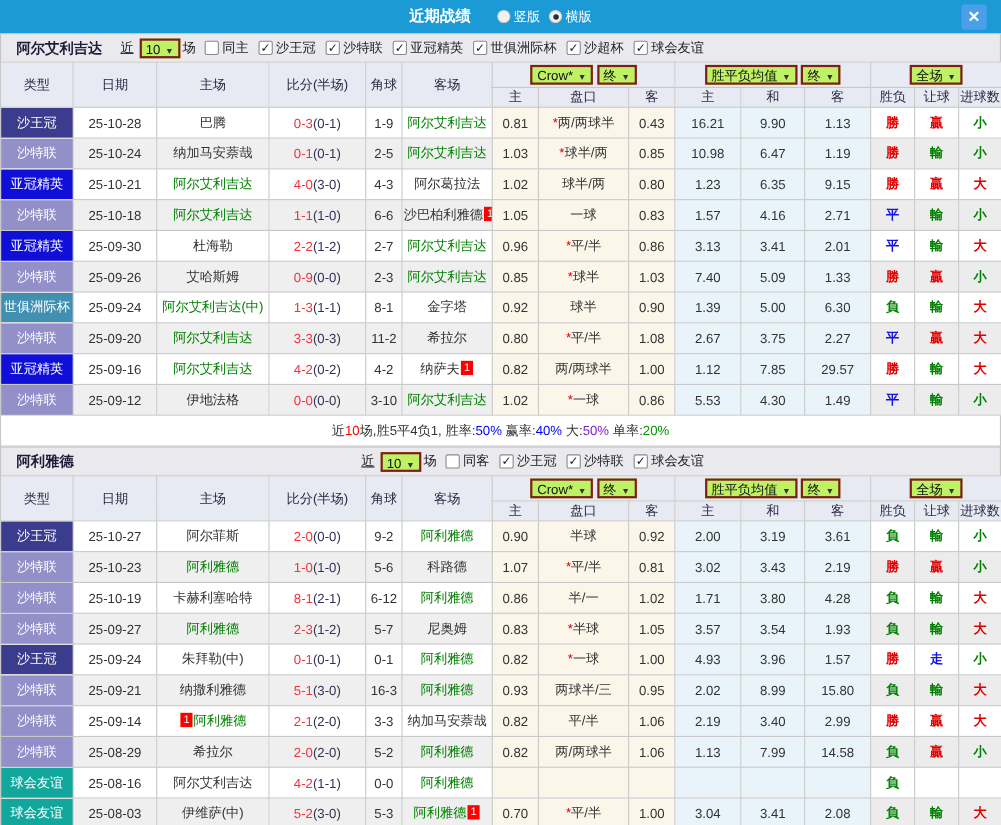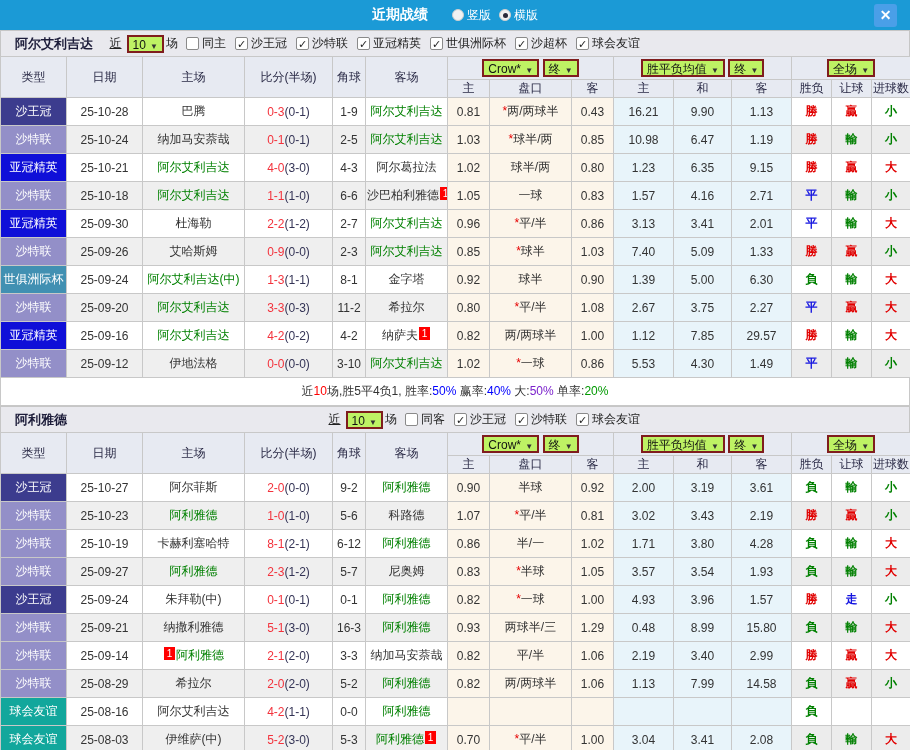--- a/index.html
+++ b/index.html
@@ -485,22 +485,22 @@
     </tr>
           <tr class="datarow alt">
       <td class="type" style="background:#938fc8">沙特联</td>
       <td>25-09-21</td>
       <td class="team-cell"><span class="">纳撒利雅德</span></td>
       <td><span class="score-main">5-1</span><span class="score-half">(3-0)</span></td>
       <td>16-3</td>
       <td class="team-cell"><span class="green-team">阿利雅德</span></td>
       <td class="cream">0.93</td>
       <td class="cream">两球半/三</td>
-      <td class="cream">1.29</td>
-      <td class="blue">0.48</td>
+      <td class="cream">0.95</td>
+      <td class="blue">2.02</td>
       <td class="blue">8.99</td>
       <td class="blue">15.80</td>
       <td class="resc" style="color:#008000">負</td>
       <td class="resc" style="color:#008000">輸</td>
       <td class="resc" style="color:#e10000">大</td>
     </tr>
           <tr class="datarow ">
       <td class="type" style="background:#938fc8">沙特联</td>
       <td>25-09-14</td>
       <td class="team-cell"><span class="badge">1</span><span class="green-team">阿利雅德</span></td>

